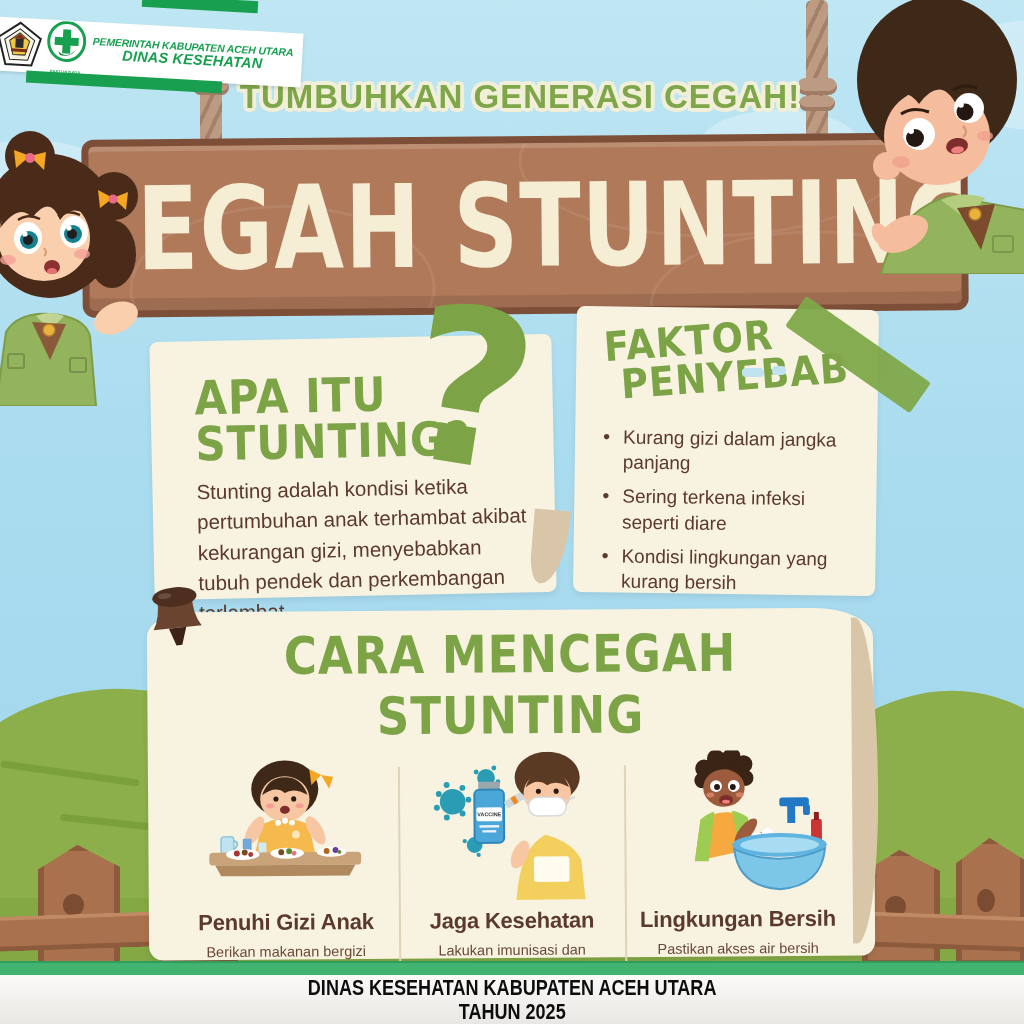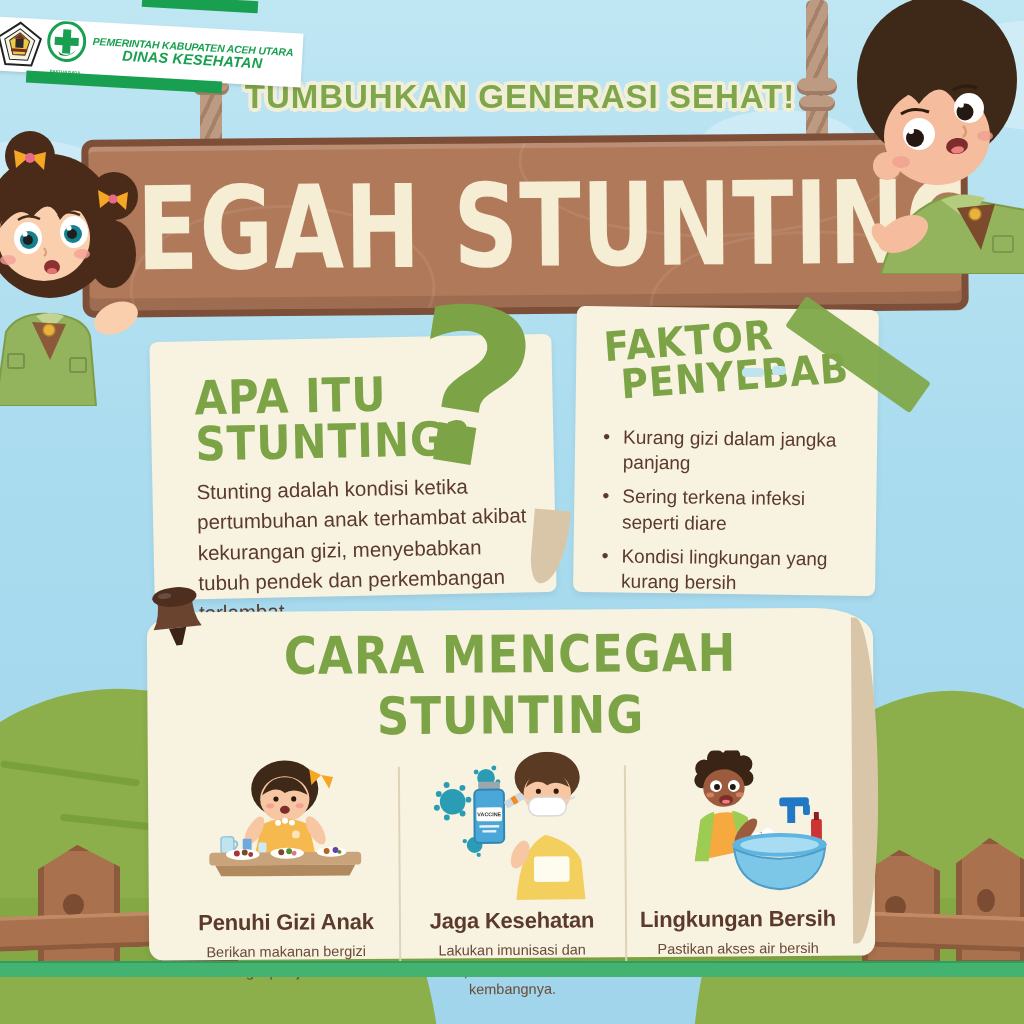--- a/index.html
+++ b/index.html
@@ -122,21 +122,21 @@
     <div class="knotb" style="left:-7px;top:96px;width:36px;height:15px;"></div>
   </div>
 
   <div class="sign">
     <div class="grain" style="left:40px;top:60px;width:300px;height:160px;"></div>
     <div class="grain" style="left:430px;top:-60px;width:380px;height:150px;"></div>
     <div class="grain" style="left:560px;top:90px;width:320px;height:140px;"></div>
     <div class="sign-title">CEGAH STUNTING</div>
   </div>
 
-  <div class="tagline">TUMBUHKAN GENERASI SEHAT!</div>
+  <div class="tagline">TUMBUHKAN GENERASI CEGAH!</div>
 
   <div class="gbar gbar-top"></div>
   <div class="ribbon">
     <div class="logos">
       <svg width="46" height="48" viewBox="0 0 46 48">
         <path d="M23,2 L44,17 L36,44 L10,44 L2,17 Z" fill="#ffffff" stroke="#222" stroke-width="2"></path>
         <path d="M23,8 L38,19 L32,39 L14,39 L8,19 Z" fill="#f7f3e0" stroke="#222" stroke-width="1"></path>
         <path d="M23,12 L33,20 L29,34 L17,34 L13,20 Z" fill="#f0c93f" stroke="#333" stroke-width="1"></path>
         <rect x="19" y="18" width="8" height="9" fill="#2b2b2b"></rect>
         <path d="M17,18 L23,13 L29,18 Z" fill="#7c2d1e"></path>
@@ -401,14 +401,18 @@
   </div>
 
   <svg class="pin" viewBox="0 0 60 80">
     <path d="M12,14 Q13,34 5,46 L55,46 Q47,34 48,14 Z" fill="#6b4430"></path>
     <ellipse cx="30" cy="14" rx="23" ry="10" fill="#4e2e1f"></ellipse>
     <path d="M21,46 L39,46 L33,64 L27,64 Z" fill="#3c2316"></path>
     <ellipse cx="20" cy="12" rx="7" ry="3" fill="rgba(255,255,255,.15)"></ellipse>
   </svg>
 
   <div class="strip"></div>
+  <div class="footer">
+    <div>DINAS KESEHATAN KABUPATEN ACEH UTARA</div>
+    <div>TAHUN 2025</div>
+  </div>
 
 </div>
 
 </body></html>

